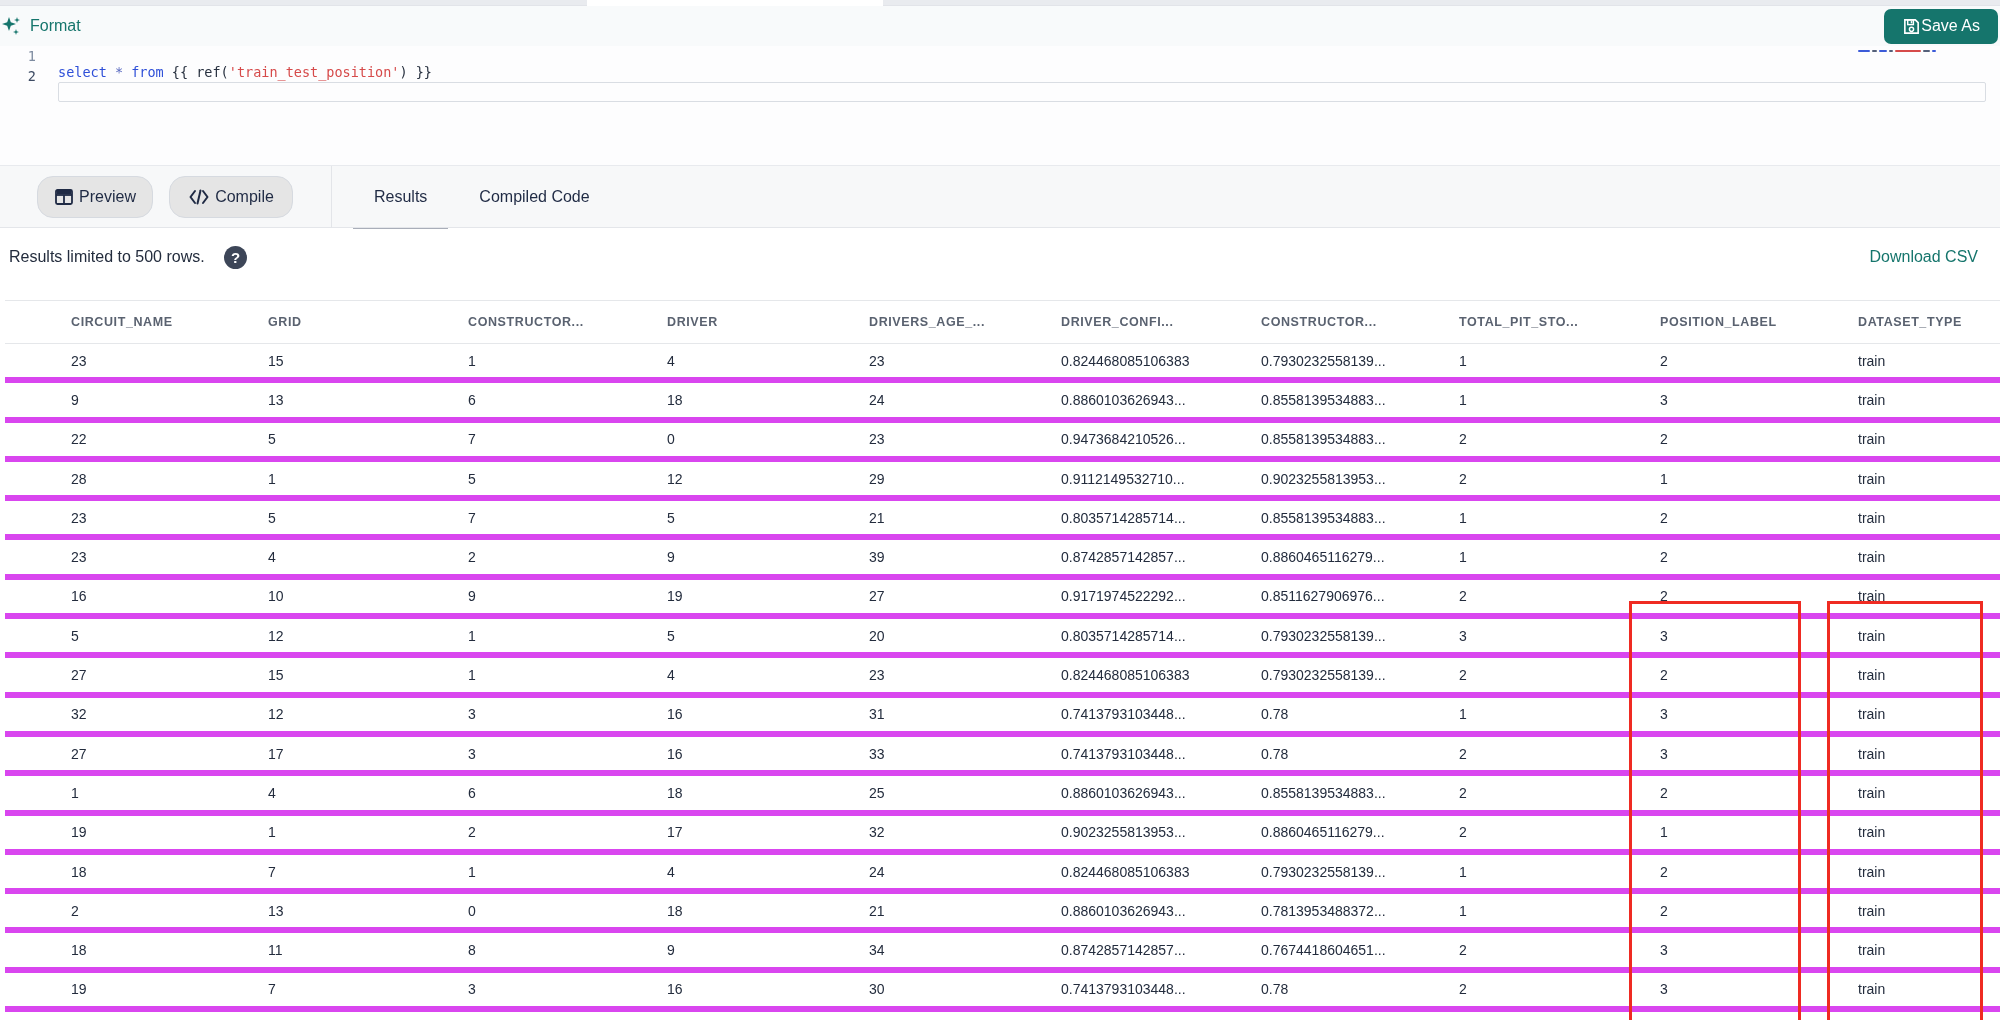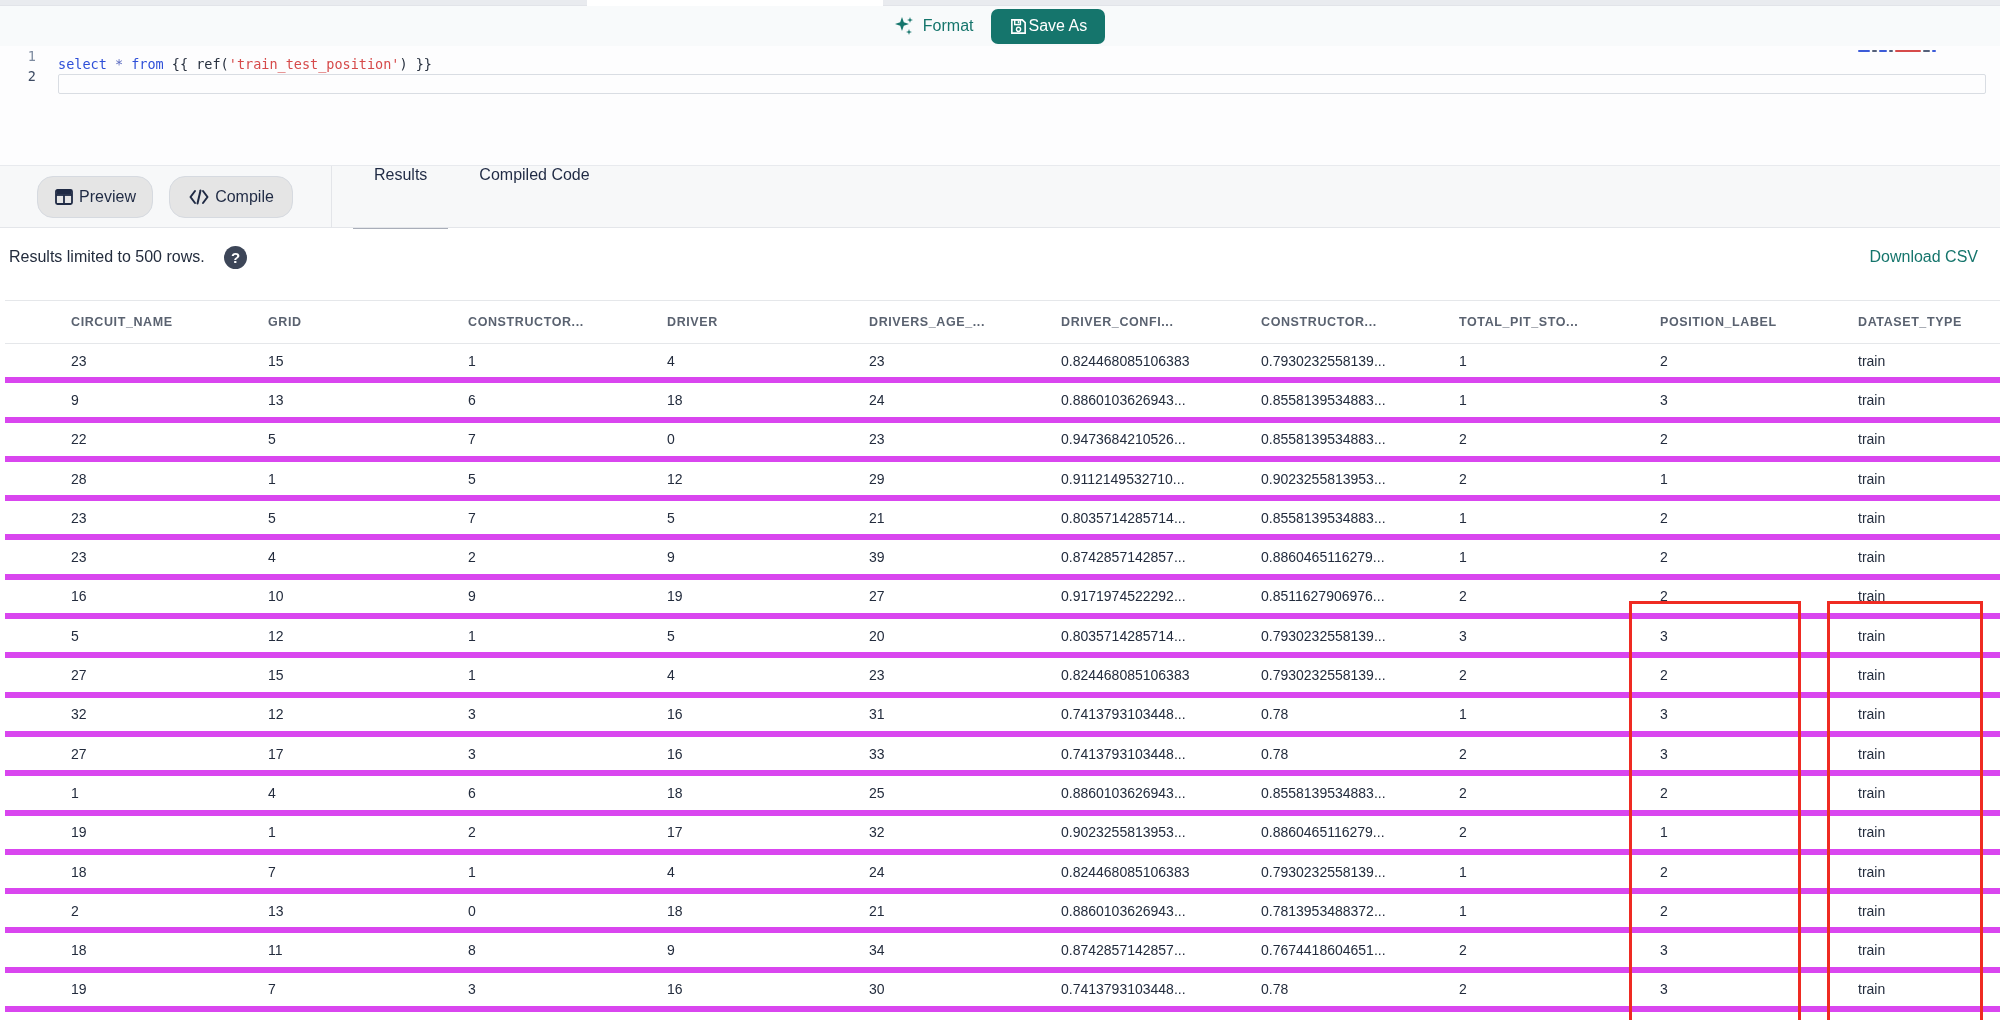--- a/index.html
+++ b/index.html
@@ -5,48 +5,48 @@
   * { margin:0; padding:0; box-sizing:border-box; }
   html,body { background:#ffffff; }
   body { font-family:"Liberation Sans", sans-serif; color:#232c3d; }
   .app { position:relative; width:2000px; height:1020px; background:#ffffff; overflow:hidden; }
 
   
   .tabstrip { position:absolute; left:0; top:0; width:2000px; height:6px; background:#e9ebef; border-bottom:1px solid #e2e4e9; }
   .tab-active-sliver { position:absolute; left:587px; top:0; width:296px; height:6px; background:#ffffff; }
 
   
-  .topbar { position:absolute; left:0; top:6px; width:2000px; height:40px; background:#f8fafb; display:flex; align-items:center; justify-content:center; gap:18px; padding-right:2px; }
+  .topbar { position:absolute; left:0; top:6px; width:2000px; height:40px; background:#f8fafb; display:flex; align-items:center; justify-content:space-between; gap:18px; padding-right:2px; }
   .format-btn { display:flex; align-items:center; gap:8px; color:#15756c; font-size:16px; cursor:pointer; }
   .saveas-btn { display:flex; align-items:center; background:#15756c; color:#ffffff; border:none; border-radius:7px; height:35px; padding:0 18px; font-size:16px; font-family:"Liberation Sans",sans-serif; cursor:pointer; }
 
   
   .editor { position:absolute; left:0; top:46px; width:2000px; height:119px; background:#fdfdfe; }
   .gutter { position:absolute; left:0; top:0; width:44px; text-align:right; }
   .ln { font-family:"DejaVu Sans Mono", monospace; font-size:13.5px; line-height:20px; color:#7d8ba0; padding-right:8px; }
   .ln2 { color:#3c4a63; }
-  .codearea { position:absolute; left:58px; top:8px; width:1930px; }
+  .codearea { position:absolute; left:58px; top:16px; width:1930px; }
   .codeline { font-family:"DejaVu Sans Mono", monospace; font-size:13.5px; line-height:20px; white-space:pre; }
   .empty-line { height:20px; border:1px solid #d9dde3; border-radius:2px; width:1928px; }
   .tok-kw { color:#2e4fd8; }
   .tok-op { color:#5b6bc0; }
   .tok-plain { color:#27303f; }
   .tok-str { color:#d64a4a; }
   .minimap { position:absolute; right:58px; top:1px; width:84px; height:8px; display:flex; align-items:center; gap:2px; }
   .mm { height:2px; border-radius:1px; display:inline-block; }
   .mm-b { background:#3c5bd8; } .mm-d { background:#55607a; } .mm-r { background:#d64a4a; }
 
   
   .actionbar { position:absolute; left:0; top:165px; width:2000px; height:63px; background:#f7f8f9; border-top:1px solid #e8eaee; border-bottom:1px solid #e4e6ea; }
   .btn { position:absolute; top:10px; height:42px; background:#e5e5e5; border:1px solid #d6dae0; border-radius:16px; display:flex; align-items:center; justify-content:center; gap:5px; font-size:16px; color:#1f2a44; font-family:"Liberation Sans",sans-serif; cursor:pointer; }
   .btn-preview { left:37px; width:116px; }
   .btn-compile { left:169px; width:124px; }
   .vdivider { position:absolute; left:331px; top:0; width:1px; height:62px; background:#e3e5e9; }
   .tabs { position:absolute; left:348px; top:0; height:62px; display:flex; }
-  .rtab { position:relative; height:62px; display:flex; align-items:flex-start; padding:0 26px; font-size:16px; color:#1f2a44; cursor:pointer; }
+  .rtab { position:relative; height:62px; display:flex; align-items:center; padding:0 26px; font-size:16px; color:#1f2a44; cursor:pointer; }
   .rtab .underline { display:none; }
   .rtab.active .underline { display:block; position:absolute; left:5px; right:5px; bottom:-3px; height:3px; background:#a9aeb9; }
 
   
   .resultsbar { position:absolute; left:0; top:229px; width:2000px; height:61px; background:#ffffff; }
   .limit-text { position:absolute; left:9px; top:19px; font-size:16px; color:#232c3d; }
   .help { position:absolute; left:224px; top:17px; width:23px; height:23px; border-radius:50%; background:#3d4658; color:#ffffff; font-size:15px; font-weight:bold; display:flex; align-items:center; justify-content:center; cursor:pointer; }
   .download { position:absolute; right:22px; top:19px; font-size:16px; color:#15756c; cursor:pointer; text-decoration:none; }
 
   

